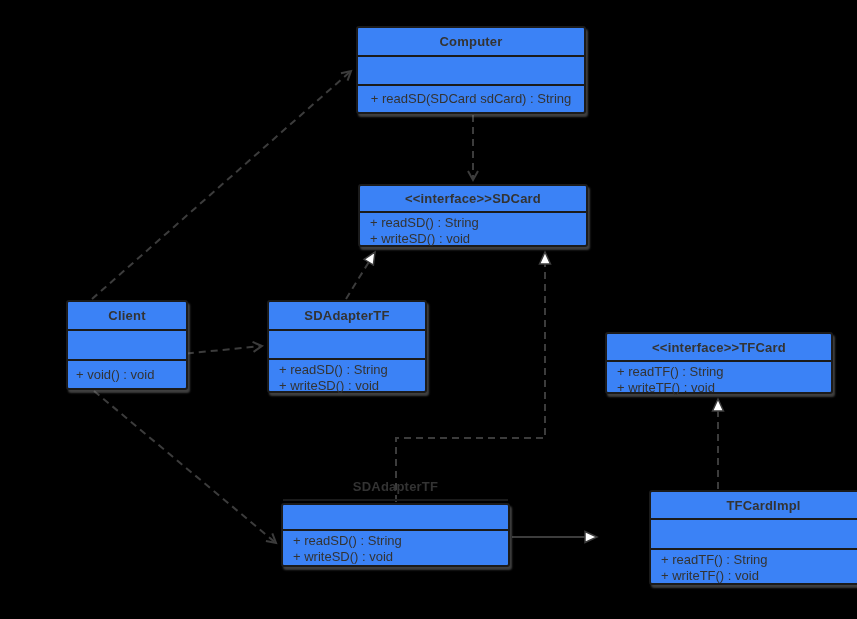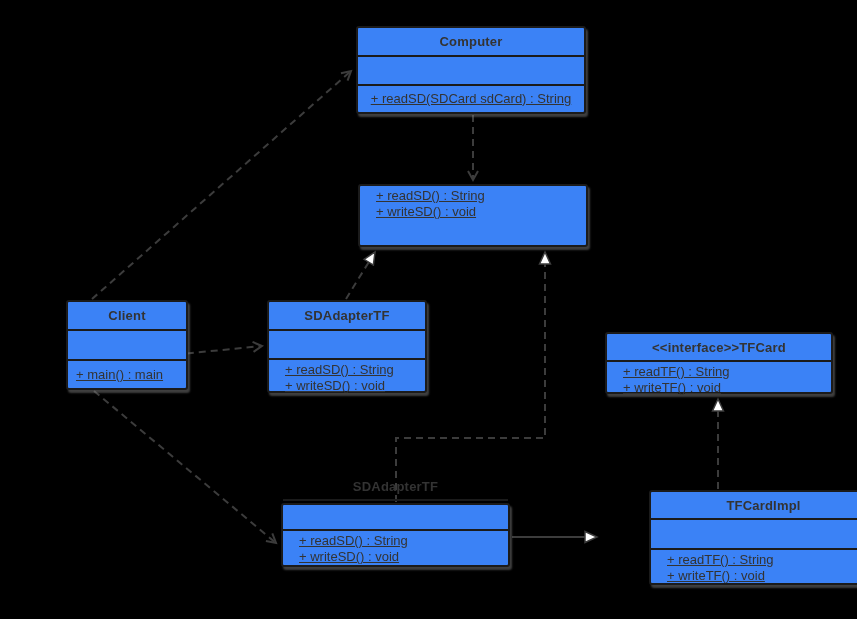--- a/index.html
+++ b/index.html
@@ -11,23 +11,23 @@
   .node{
     position:absolute;background:#3b82f6;border:2px solid #1b1b1b;border-radius:3px;
     display:flex;flex-direction:column;box-sizing:border-box;
     box-shadow:2px 3px 2px rgba(140,140,140,0.45);
   }
   .node .title{
     font-weight:bold;font-size:13px;display:flex;align-items:center;justify-content:center;
     border-bottom:2px solid #1b1b1b;flex:0 0 auto;letter-spacing:.2px;
   }
   .node .attrs{border-bottom:2px solid #1b1b1b;flex:0 0 auto;}
-  .node .methods{flex:1 1 auto;font-size:13px;line-height:16px;padding:2px 0 0 16px;}
+  .node .methods{flex:1 1 auto;font-size:13px;line-height:16px;padding:2px 0 0 10px;}
   .node .methods.center{display:flex;align-items:center;justify-content:center;padding:0 4px;}
-  .node .methods .m{white-space:nowrap;text-decoration:underline;}
+  .node .methods .m{white-space:nowrap;}
 
   
   .n-computer   {left:356px;top:26px; width:230px;height:88px;}
   .n-computer .title{height:27px;} .n-computer .attrs{height:27px;}
   .n-sdcard     {left:358px;top:184px;width:230px;height:63px;}
   .n-sdcard .title{height:25px;}
   .n-client     {left:28px; top:300px;width:122px;height:90px;margin-left:38px;}
   .n-client .title{height:27px;} .n-client .attrs{height:28px;}
   .n-client .methods{display:flex;align-items:center;padding:0 0 0 8px;}
   .n-sdcardimpl {left:267px;top:300px;width:160px;height:93px;}
@@ -68,31 +68,32 @@
 
   <div class="node n-computer">
     <div class="title">Computer</div>
     <div class="attrs"></div>
     <div class="methods center">
       <div class="m">+ readSD(SDCard sdCard) : String</div>
     </div>
   </div>
 
   <div class="node n-sdcard">
+    <div class="title">&lt;&lt;interface&gt;&gt;SDCard</div>
     <div class="methods">
       <div class="m">+ readSD() : String</div>
       <div class="m">+ writeSD() : void</div>
     </div>
   </div>
 
   <div class="node n-client">
     <div class="title">Client</div>
     <div class="attrs"></div>
     <div class="methods">
-      <div class="m">+ main() : main</div>
+      <div class="m">+ void() : void</div>
     </div>
   </div>
 
   <div class="node n-sdcardimpl">
     <div class="title">SDAdapterTF</div>
     <div class="attrs"></div>
     <div class="methods">
       <div class="m">+ readSD() : String</div>
       <div class="m">+ writeSD() : void</div>
     </div>

